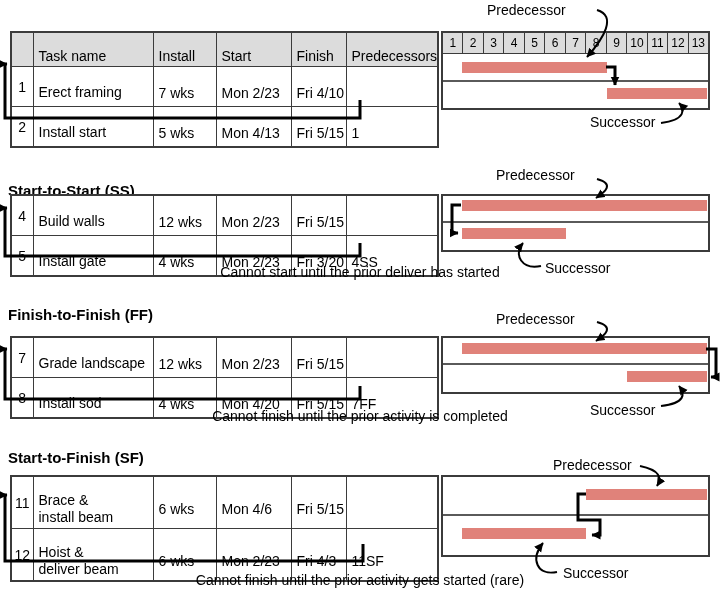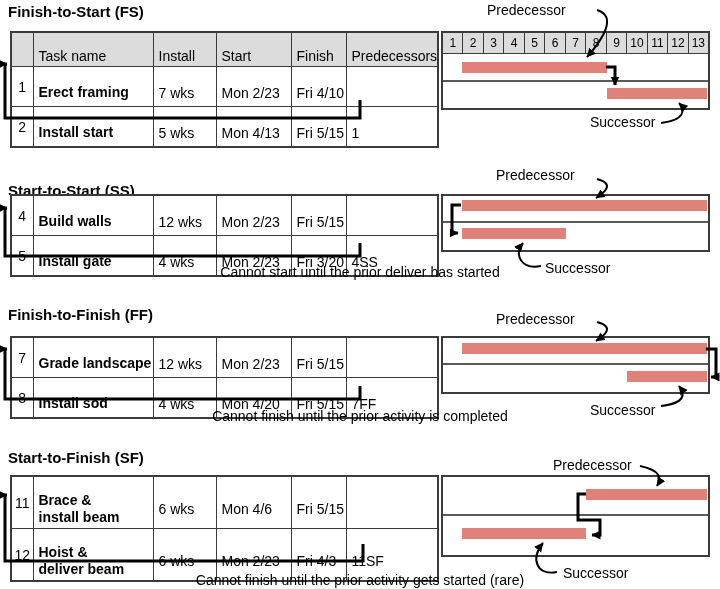--- a/index.html
+++ b/index.html
@@ -7,21 +7,21 @@
   .canvas{position:absolute;left:0;top:0;width:720px;height:589px;overflow:hidden;}
 
   .sec-title{position:absolute;font-size:15px;font-weight:bold;white-space:nowrap;}
 
   table.dt{position:absolute;border-collapse:collapse;border:2px solid #3b3b3b;table-layout:fixed;background:#fff;}
   table.dt td,table.dt th{border:1px solid #3b3b3b;font-size:14px;font-weight:normal;padding:12px 0 0 5px;text-align:left;overflow:hidden;}
   table.dt tr.hdr th{background:#dcdcdc;height:21px;}
   table.dt tr.r28 td{height:27px;}
   table.dt tr.r40 td{height:39px;}
   table.dt .c-id{text-align:center;padding:0;}
-  table.dt .c-task{white-space:pre-line;line-height:1.15;font-weight:bold;}
+  table.dt .c-task{white-space:pre-line;line-height:1.15;}
 
   .gantt{position:absolute;width:265px;border:2px solid #3b3b3b;background:#fff;}
   .gweeks{display:flex;height:20px;border-bottom:1px solid #3b3b3b;}
   .gweeks .wk{flex:1;background:#dcdcdc;border-right:1px solid #3b3b3b;font-size:12px;display:flex;align-items:center;justify-content:center;}
   .gweeks .wk:last-child{border-right:none;}
   .grow{position:relative;}
   .grow.div{border-bottom:2px solid #5a5a5a;}
   .g28{height:26px;}
   .g27a{height:25px;}
   .g27b{height:27px;}
@@ -34,21 +34,20 @@
 
   svg.overlay{position:absolute;left:0;top:0;pointer-events:none;}
   .conn{stroke:#000;stroke-width:3;fill:none;}
   .larr{stroke:#000;stroke-width:2;fill:none;}
 </style>
 </head>
 <body>
 
 <div class="canvas">
 
-  <div class="sec-title" style="left:8px;top:3px">Finish-to-Start (FS)</div>
   <div class="arrow-label" style="left:487px;top:2px">Predecessor</div>
   <div class="arrow-label" style="left:590px;top:114px">Successor</div>
 
   <table class="dt" style="left:10px;top:31px;width:427px">
     <colgroup>
         <col style="width:22px">
         <col style="width:120px">
         <col style="width:63px">
         <col style="width:75px">
         <col style="width:55px">

